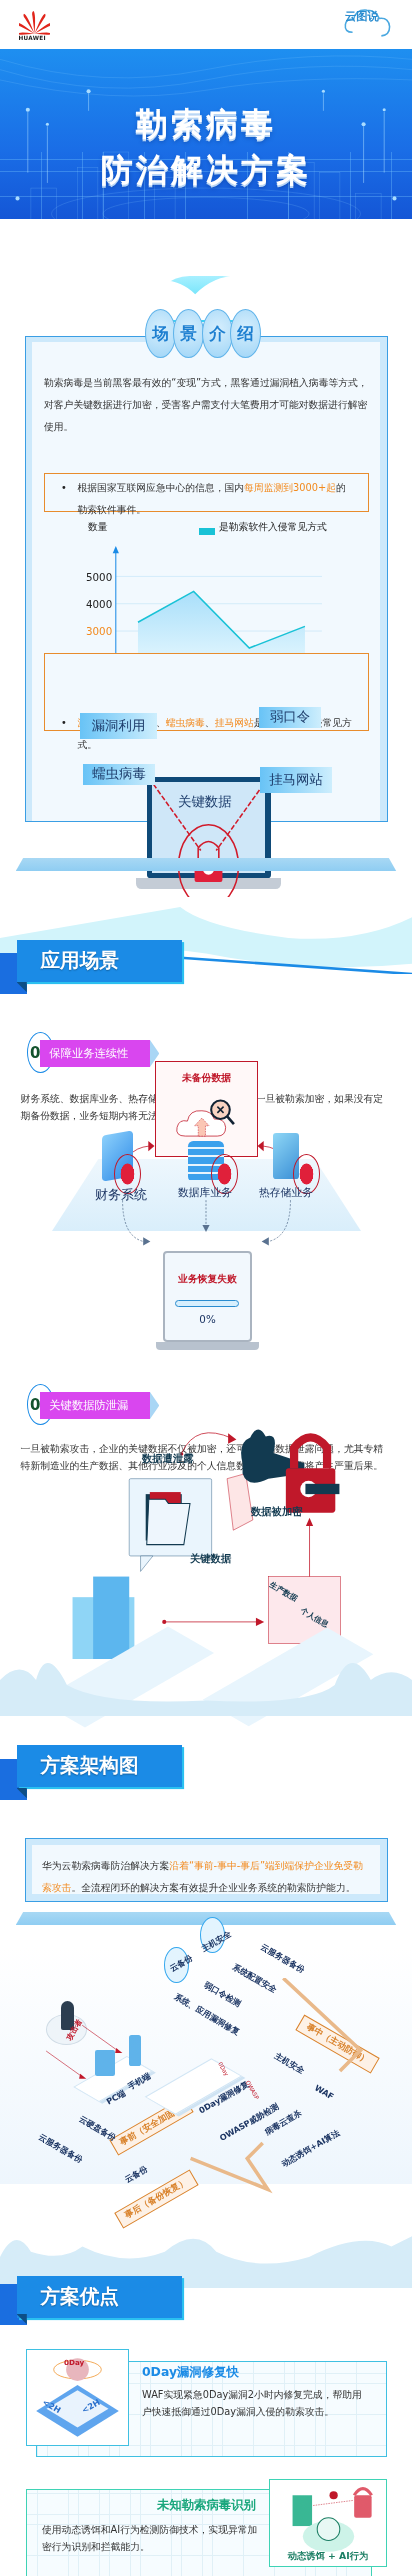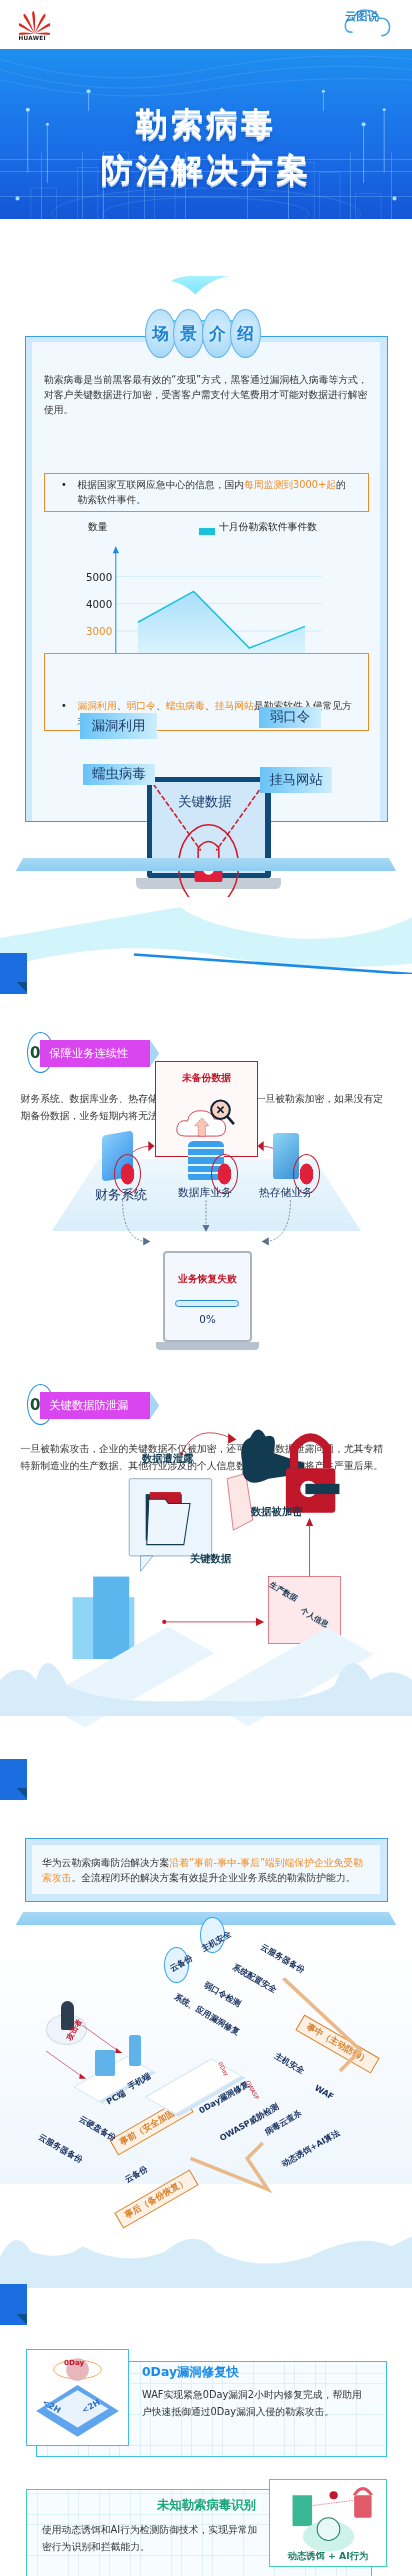--- a/index.html
+++ b/index.html
@@ -14,21 +14,21 @@
 
 .hero{left:0;top:49px;width:412px;height:170px;background:linear-gradient(180deg,#1e8ff0 0%,#1a6de6 60%,#1456d6 100%);overflow:hidden}
 .hero-grid{left:0;top:103px;width:412px;height:82px;background:repeating-linear-gradient(90deg,rgba(120,200,255,.35) 0 0.5px,transparent 0.5px 20.6px),repeating-linear-gradient(0deg,rgba(120,200,255,.35) 0 0.5px,transparent 0.5px 12.4px)}
 .hero-title{left:0;width:412px;text-align:center;color:#fff;font-weight:bold;font-size:32px;letter-spacing:3.1px;text-shadow:0 2.1px 0 #b9d6f5,0 3.1px 4.1px rgba(0,40,120,.4)}
 .hero-cloud{left:152px;top:276px;width:108px;height:46px;border-radius:46px 46px 10.3px 10.3px;background:linear-gradient(#a8f0ff,#35d6f5)}
 .cloud-band{left:-20.6px;top:258px;width:453px;height:62px}
 .scene-inner{left:32px;top:342px;width:348px;height:479px;background:#f2f9fe}
 .scene-outer{left:25px;top:336px;width:363px;height:486px;border:1px solid #3a9ee4;background:#cde9fb}
 .bubbles{left:145px;top:309px;width:116px;height:49px}
 .bub{position:absolute;top:0;width:31px;height:49px;border-radius:50%;background:radial-gradient(circle at 50% 40%,#d7effd,#9fd5f7);border:1px solid #5fb3ea;display:flex;align-items:center;justify-content:center;font-size:16.5px;color:#1d7fd0;font-weight:bold}
-.para{font-size:9.8px;line-height:15px;color:#333}
+.para{font-size:9.8px;line-height:22px;color:#333}
 .orange{color:#f28a1e}
 .obox{border:0.8px solid #e88c2c;background:#f2f9fe}
 .bullet{position:relative;padding-left:16.5px}
 .bullet:before{content:"•";position:absolute;left:0;top:0;color:#222}
 .stand{left:15.5px;top:858px;width:381px;height:13.4px;background:linear-gradient(#a8d8f4,#8fcdf2);clip-path:polygon(2% 0,98% 0,100% 100%,0 100%)}
 
 .ribbon{left:16.5px;width:165px;height:42px;background:#1b8be6;box-shadow:2.1px 2.1px 0 #2bc0f0}
 .ribbon-tail{left:0;width:27px;height:41px;background:#1a6ee0}
 .ribbon-fold{left:16.5px;width:10.3px;height:10.3px;background:#0d4f86;clip-path:polygon(0 0,100% 0,100% 100%)}
 .ribbon-text{color:#fff;font-size:19.6px;font-weight:bold;text-shadow:0 1px 1.5px rgba(0,0,0,.3);padding:7.2px 0 0 24px}
@@ -132,21 +132,21 @@
     <div class="bub" style="left:57px">介</div>
     <div class="bub" style="left:85px">绍</div>
   </div>
   <div class="abs para" style="left:44px;top:372px;width:325px">勒索病毒是当前黑客最有效的“变现”方式，黑客通过漏洞植入病毒等方式，对客户关键数据进行加密，受害客户需支付大笔费用才可能对数据进行解密使用。</div>
 
   <div class="abs obox" style="left:44px;top:473px;width:325px;height:39px"></div>
   <div class="abs para bullet" style="left:61px;top:477px;width:294px"><span>根据国家互联网应急中心的信息，国内</span><span class="orange">每周监测到3000+起</span><span>的勒索软件事件。</span></div>
 
   <div class="abs" style="left:88px;top:521px;font-size:9.8px;color:#222">数量</div>
   <div class="abs" style="left:199px;top:528px;width:15.5px;height:7.2px;background:#19c2d6"></div>
-  <div class="abs" style="left:219px;top:521px;font-size:9.8px;color:#222">十月份勒索软件事件数</div>
+  <div class="abs" style="left:219px;top:521px;font-size:9.8px;color:#222">是勒索软件入侵常见方式</div>
   <svg class="abs" style="left:77px;top:546px;width:258px;height:134px" viewBox="0 0 500 260">
     <defs>
       <linearGradient id="ag" x1="0" y1="0" x2="0" y2="1">
         <stop offset="0" stop-color="#a9dffa"></stop>
           <stop offset="1" stop-color="#eefbff"></stop>
       </linearGradient>
     </defs>
     <g stroke="#bfe3f7" stroke-width="1.2">
       <line x1="75" y1="59" x2="475" y2="59"></line>
         <line x1="75" y1="112" x2="475" y2="112"></line>
@@ -191,20 +191,23 @@
   <div class="label-chip abs" style="left:259px;top:707px;width:62px;height:20.6px;">弱口令</div>
   <div class="label-chip abs" style="left:83px;top:764px;width:72px;height:20.6px;">蠕虫病毒</div>
   <div class="label-chip abs" style="left:260px;top:767px;width:72px;height:26px;">挂马网站</div>
   <div class="abs stand"></div>
 
   <svg class="abs wave" style="top:907px;height:67px" viewBox="0 0 800 130" preserveAspectRatio="none">
     <path d="M0 120 Q200 60 400 90 Q600 130 800 110 L800 20 Q700 70 560 60 Q400 40 350 0 L0 60Z" fill="#d2f4fb"></path>
     <path d="M260 92 Q500 110 800 130" stroke="#1b8be6" stroke-width="5" fill="none"></path>
   </svg>
   <div class="abs ribbon-tail" style="top:953px"></div>
+  <div class="abs ribbon" style="top:940px">
+      <div class="ribbon-text">应用场景</div>
+    </div>
   <div class="abs ribbon-fold" style="top:982px"></div>
 
   <div class="abs num-circle" style="top:1032px">01</div>
   <div class="abs num-bar" style="top:1040px">保障业务连续性</div>
   <div class="abs num-arrow" style="top:1040px"></div>
   <div class="abs text18" style="left:20.6px;top:1091px;width:371px">财务系统、数据库业务、热存储业务较多的客户，数据一旦被勒索加密，如果没有定期备份数据，业务短期内将无法恢复。</div>
 
   <div class="abs" style="left:155px;top:1061px;width:103px;height:96px;border:0.8px solid #c0182a;background:#fff8f8"></div>
   <div class="abs" style="left:155px;top:1072px;width:103px;text-align:center;color:#c0182a;font-size:9.8px;font-weight:bold">未备份数据</div>
   <svg class="abs" style="left:175px;top:1087px;width:62px;height:62px" viewBox="0 0 120 120">
@@ -292,20 +295,23 @@
   <div class="abs" style="left:190px;top:1552px;font-size:10.3px;font-weight:bold;color:#123a50">关键数据</div>
   <div class="abs" style="left:268px;top:1587px;font-size:7.7px;font-weight:bold;color:#123a50;transform:rotate(30deg)">生产数据</div>
   <div class="abs" style="left:299px;top:1613px;font-size:7.7px;font-weight:bold;color:#123a50;transform:rotate(30deg)">个人信息</div>
   <div class="abs" style="left:52px;top:1654px;width:149px;height:46px;background:#e8f5fd;transform:rotate(-30deg) skewX(30deg)"></div>
   <div class="abs" style="left:216px;top:1654px;width:144px;height:46px;background:#e8f5fd;transform:rotate(-30deg) skewX(30deg)"></div>
 
   <svg class="abs" style="left:0;top:1649px;width:412px;height:67px" viewBox="0 0 800 130" preserveAspectRatio="none">
     <path d="M0 130 V60 Q40 20 70 60 Q90 -10 130 70 Q200 110 400 100 Q600 110 650 70 Q680 -10 720 60 Q760 30 800 60 V130Z" fill="#d6ecf8"></path>
   </svg>
   <div class="abs ribbon-tail" style="top:1759px"></div>
+  <div class="abs ribbon" style="top:1745px">
+      <div class="ribbon-text">方案架构图</div>
+    </div>
   <div class="abs ribbon-fold" style="top:1788px"></div>
 
   <div class="abs arch-box"></div>
   <div class="abs arch-inner"></div>
   <div class="abs para" style="left:42px;top:1855px;width:330px"><span>华为云勒索病毒防治解决方案</span><span class="orange">沿着“事前-事中-事后”端到端保护企业免受勒索攻击</span><span>。全流程闭环的解决方案有效提升企业业务系统的勒索防护能力。</span></div>
   <div class="abs stand" style="top:1912px"></div>
 
   <div class="abs" style="left:0;top:1947px;width:412px;height:237px;background:linear-gradient(#fff,#eef6fd)"></div>
   <div class="abs" style="left:46px;top:2014px;width:41px;height:31px;border-radius:50%;background:#eef4f9;border:0.5px solid #d0dce6"></div>
   <div class="abs" style="left:61px;top:2001px;width:13.4px;height:29px;border-radius:6.7px 6.7px 2.1px 2.1px;background:#2c3e50"></div>
@@ -355,20 +361,23 @@
     <g stroke="#e9b98a" stroke-width="7" fill="none">
         <path d="M220 0 L370 140 L330 180"></path>
         <path d="M180 320 L150 350 L190 410 L40 350"></path>
       </g>
   </svg>
 
   <svg class="abs" style="left:0;top:2231px;width:412px;height:57px" viewBox="0 0 800 110" preserveAspectRatio="none">
     <path d="M0 110 V50 Q30 -10 60 40 Q120 60 160 30 Q240 70 320 40 Q380 -10 420 40 Q500 80 600 50 Q700 0 760 30 L800 10 V110Z" fill="#d6ecf8"></path>
   </svg>
   <div class="abs ribbon-tail" style="top:2284px"></div>
+  <div class="abs ribbon" style="top:2276px">
+      <div class="ribbon-text">方案优点</div>
+    </div>
   <div class="abs ribbon-fold" style="top:2314px"></div>
   <div class="abs" style="left:0;top:2308px;width:412px;height:804px;background:linear-gradient(#fff 0%,#eaf6fd 30%,#d9eef9 100%);z-index:-1"></div>
 
   <div class="abs adv-card" style="left:36px;top:2361px;width:351px;height:96px;border:1px solid #3fc0e2"></div>
   <div class="abs adv-img" style="left:26px;top:2349px;width:103px;height:97px">
     <svg width="93" height="88" viewBox="0 0 180 170">
       <polygon points="90,60 170,110 90,160 10,110" fill="#5fa5ee"></polygon>
       <polygon points="90,70 150,106 90,142 30,106" fill="#e9f3fd"></polygon>
       <ellipse cx="90" cy="30" rx="46" ry="18" fill="none" stroke="#f0922a" stroke-width="1.5"></ellipse>
       <circle cx="90" cy="30" r="22" fill="#e8b6bd"></circle>

